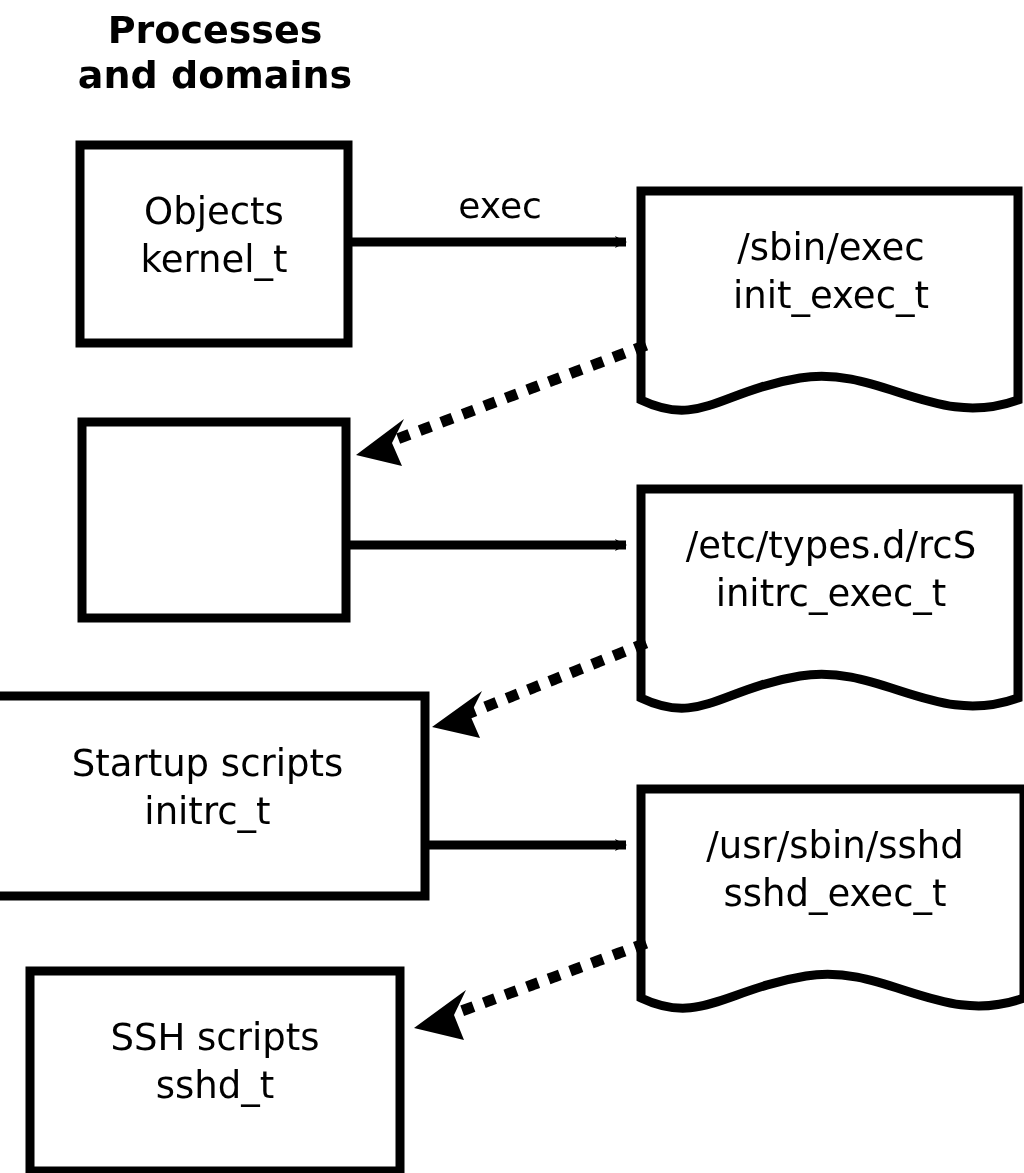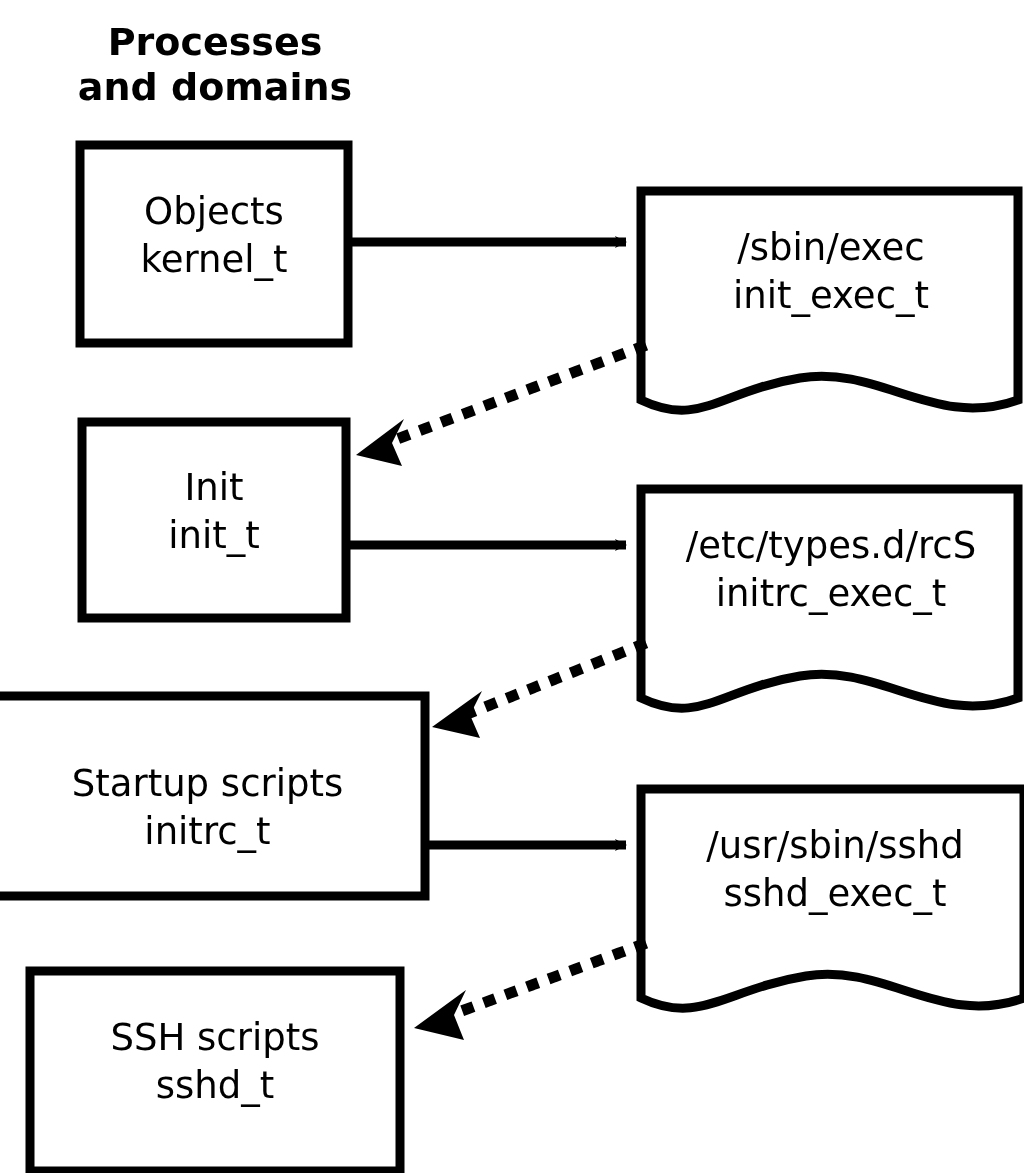--- a/index.html
+++ b/index.html
@@ -20,21 +20,21 @@
   .col-header {
     position: absolute;
     font-family: "DejaVu Sans", sans-serif;
     font-weight: bold;
     font-size: 38px;
     line-height: 45px;
     color: #000000;
     text-align: center;
     white-space: pre-line;
   }
-  #header-left  { left: 22px;  top: 8px;  width: 386px; margin-top: 12px; }
+  #header-left  { left: 22px;  top: 8px;  width: 386px; }
   #header-right { left: 640px; top: 8px;  width: 384px; }
 
   svg.layer {
     position: absolute;
     left: 0;
     top: 0;
     width: 1024px;
     height: 1173px;
   }
 
@@ -105,32 +105,31 @@
     <line x1="641" y1="645" x2="470" y2="713" stroke="#000000" stroke-width="11" stroke-dasharray="1 22" stroke-linecap="square"></line>
     <path d="M 432 727 L 482 691 L 470 715 L 480 738 Z" fill="#000000"></path>
 
     <line x1="641" y1="945" x2="456" y2="1013" stroke="#000000" stroke-width="11" stroke-dasharray="1 22" stroke-linecap="square"></line>
     <path d="M 414 1028 L 466 990 L 454 1015 L 464 1040 Z" fill="#000000"></path>
   </svg>
 
   <div class="node-label" style="left:80px; top:188px; width:268px;">Objects
 kernel_t</div>
 
-  <div class="node-label" style="left:82px; top:464px; width:264px;">Init
-init_t</div>
 
-  <div class="node-label" style="left:0px; top:740px; width:415px;margin-top:20px;">Startup scripts
+  <div class="node-label" style="left:0px; top:740px; width:415px;">Startup scripts
 initrc_t</div>
 
   <div class="node-label" style="left:30px; top:1014px; width:370px;">SSH scripts
 sshd_t</div>
 
   <div class="node-label" style="left:646px; top:224px; width:370px;">/sbin/exec
 init_exec_t</div>
 
   <div class="node-label" style="left:646px; top:522px; width:370px;">/etc/types.d/rcS
 initrc_exec_t</div>
 
   <div class="node-label" style="left:648px; top:822px; width:374px;">/usr/sbin/sshd
 sshd_exec_t</div>
 
+  <div class="edge-label" style="left:400px; top:186px; width:200px;">exec</div>
 
 </div>
 
 </body></html>

